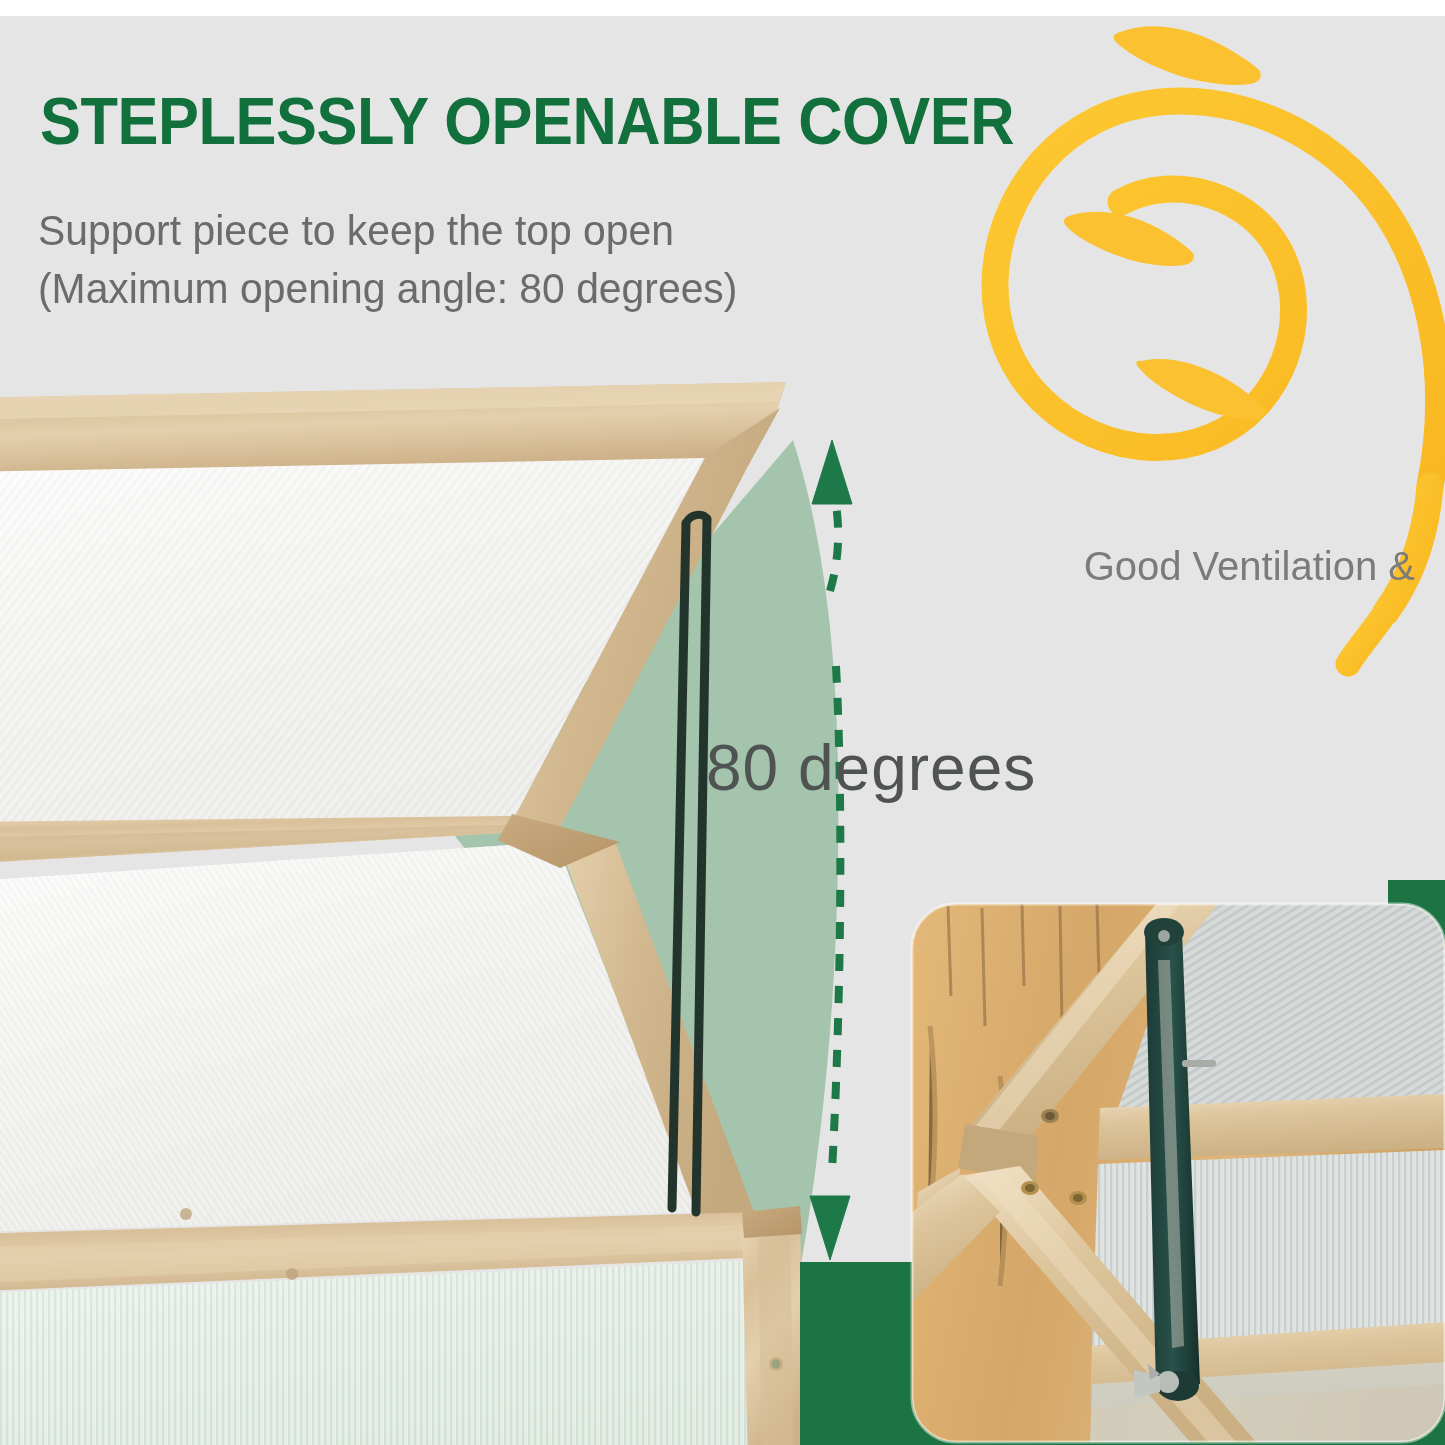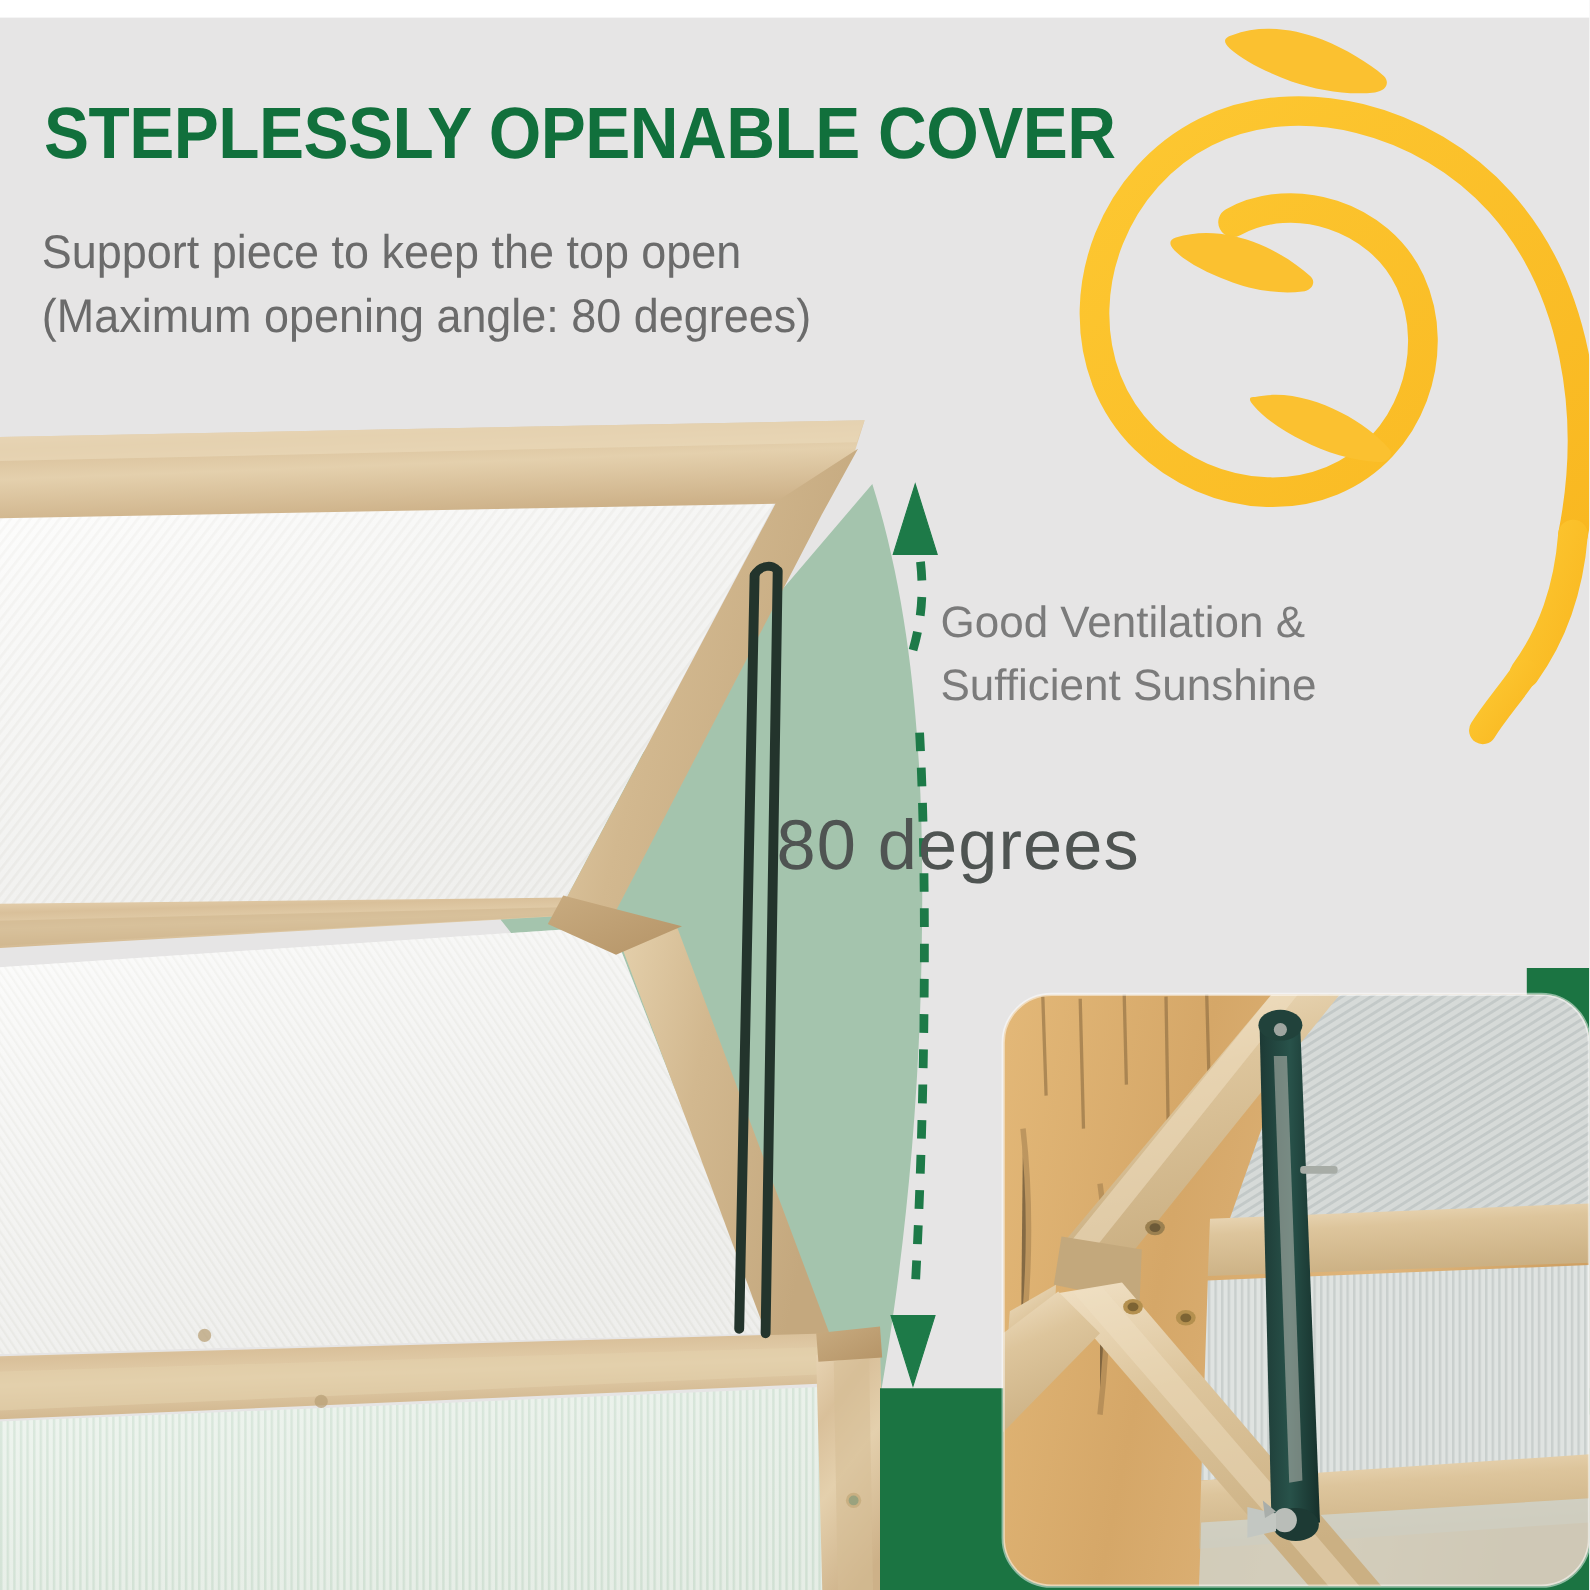--- a/index.html
+++ b/index.html
@@ -45,21 +45,21 @@
     white-space: nowrap;
     z-index: 40;
   }
   .subline div { letter-spacing: 0px; }
 
   .right-copy {
     position: absolute;
     right: 30px;
     top: 522px;
     width: 560px;
-    text-align: left;
+    text-align: right;
     font-size: 40px;
     line-height: 1.42;
     color: #7b7b7b;
     font-weight: 300;
     z-index: 40;
   }
 
   .angle-label {
     position: absolute;
     left: 706px;
@@ -358,18 +358,17 @@
 
   <div class="headline">STEPLESSLY OPENABLE COVER</div>
 
   <div class="subline">
     <div>Support piece to keep the top open</div>
     <div>(Maximum opening angle: 80 degrees)</div>
   </div>
 
   <div class="right-copy">
     <div>Good Ventilation &amp;</div>
-    <div>Sufficient Sunshine</div>
   </div>
 
   <div class="angle-label">80 degrees</div>
 
 </div>
 
 </body></html>

